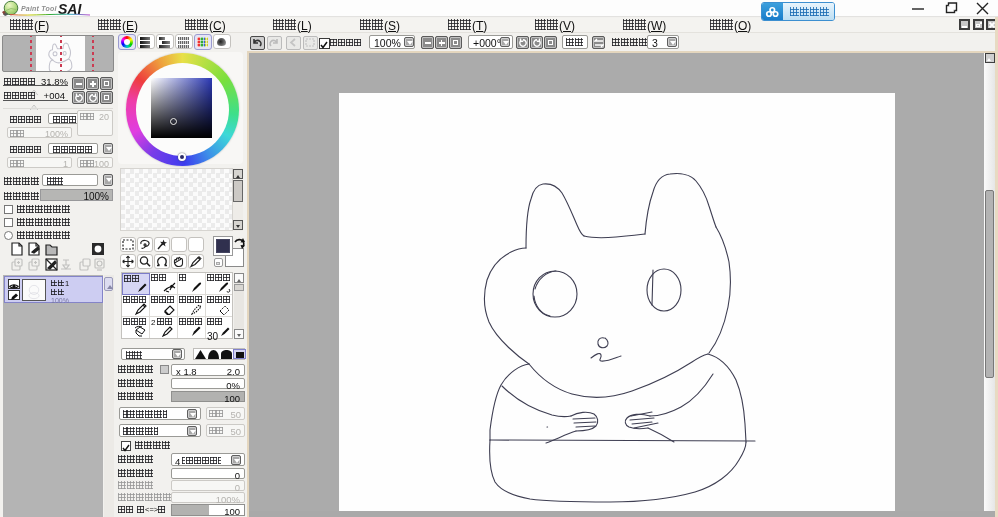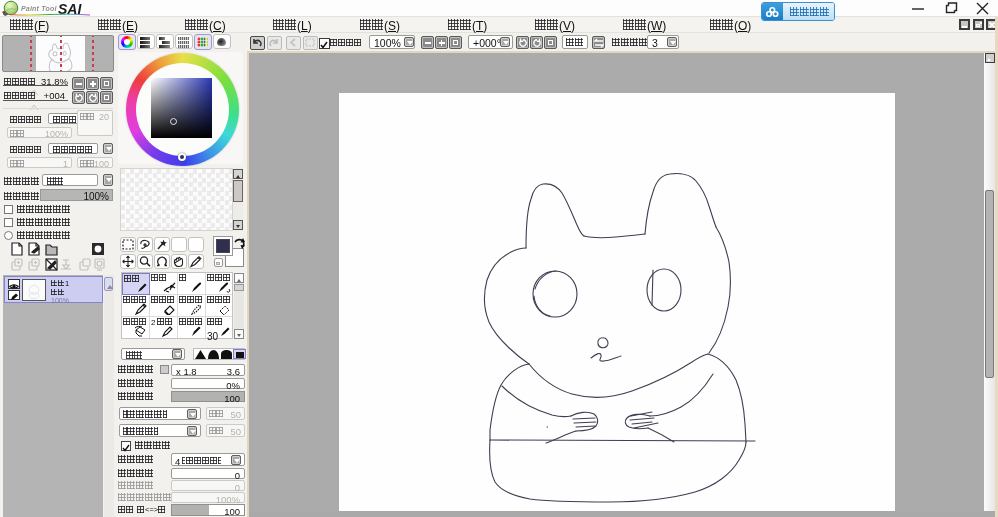--- a/index.html
+++ b/index.html
@@ -513,21 +513,21 @@
       </svg>
     <div class="ab" style="left:39px;top:0;width:13px;height:10px;background:#d4d4f0;border:1px solid #8080cc">
         <div class="ab" style="left:1.5px;top:1.5px;width:8px;height:6px;background:#111"></div>
       </div>
   </div>
 
   <div class="ab" style="left:2px;top:314px"><i class="c c8"></i><i class="c c8"></i><i class="c c8"></i><i class="c c8"></i></div>
   <div class="ab" style="left:44px;top:314px;width:9px;height:9px;background:#ccc;border:1px solid #888"></div>
   <div class="wbox" style="left:55px;top:313px;width:74px;height:12px">
       <span class="ab" style="left:4px;top:1px;font-size:9.5px">x 1.8</span>
-      <span class="ab" style="right:4px;top:1px;font-size:9.5px">3.6</span>
+      <span class="ab" style="right:4px;top:1px;font-size:9.5px">2.0</span>
     </div>
   <div class="ab" style="left:2px;top:328px"><i class="c c8"></i><i class="c c8"></i><i class="c c8"></i><i class="c c8"></i></div>
   <div class="wbox" style="left:55px;top:327px;width:74px;height:11px">
       <span class="ab" style="right:4px;top:1px;font-size:9.5px">0%</span>
     </div>
   <div class="ab" style="left:2px;top:341px"><i class="c c8"></i><i class="c c8"></i><i class="c c8"></i><i class="c c8"></i></div>
   <div class="ab" style="left:55px;top:340px;width:74px;height:11px;background:#b2b2b0;border:1px solid #90908e">
       <span class="ab" style="right:4px;top:1px;font-size:9.5px">100</span>
     </div>
 

